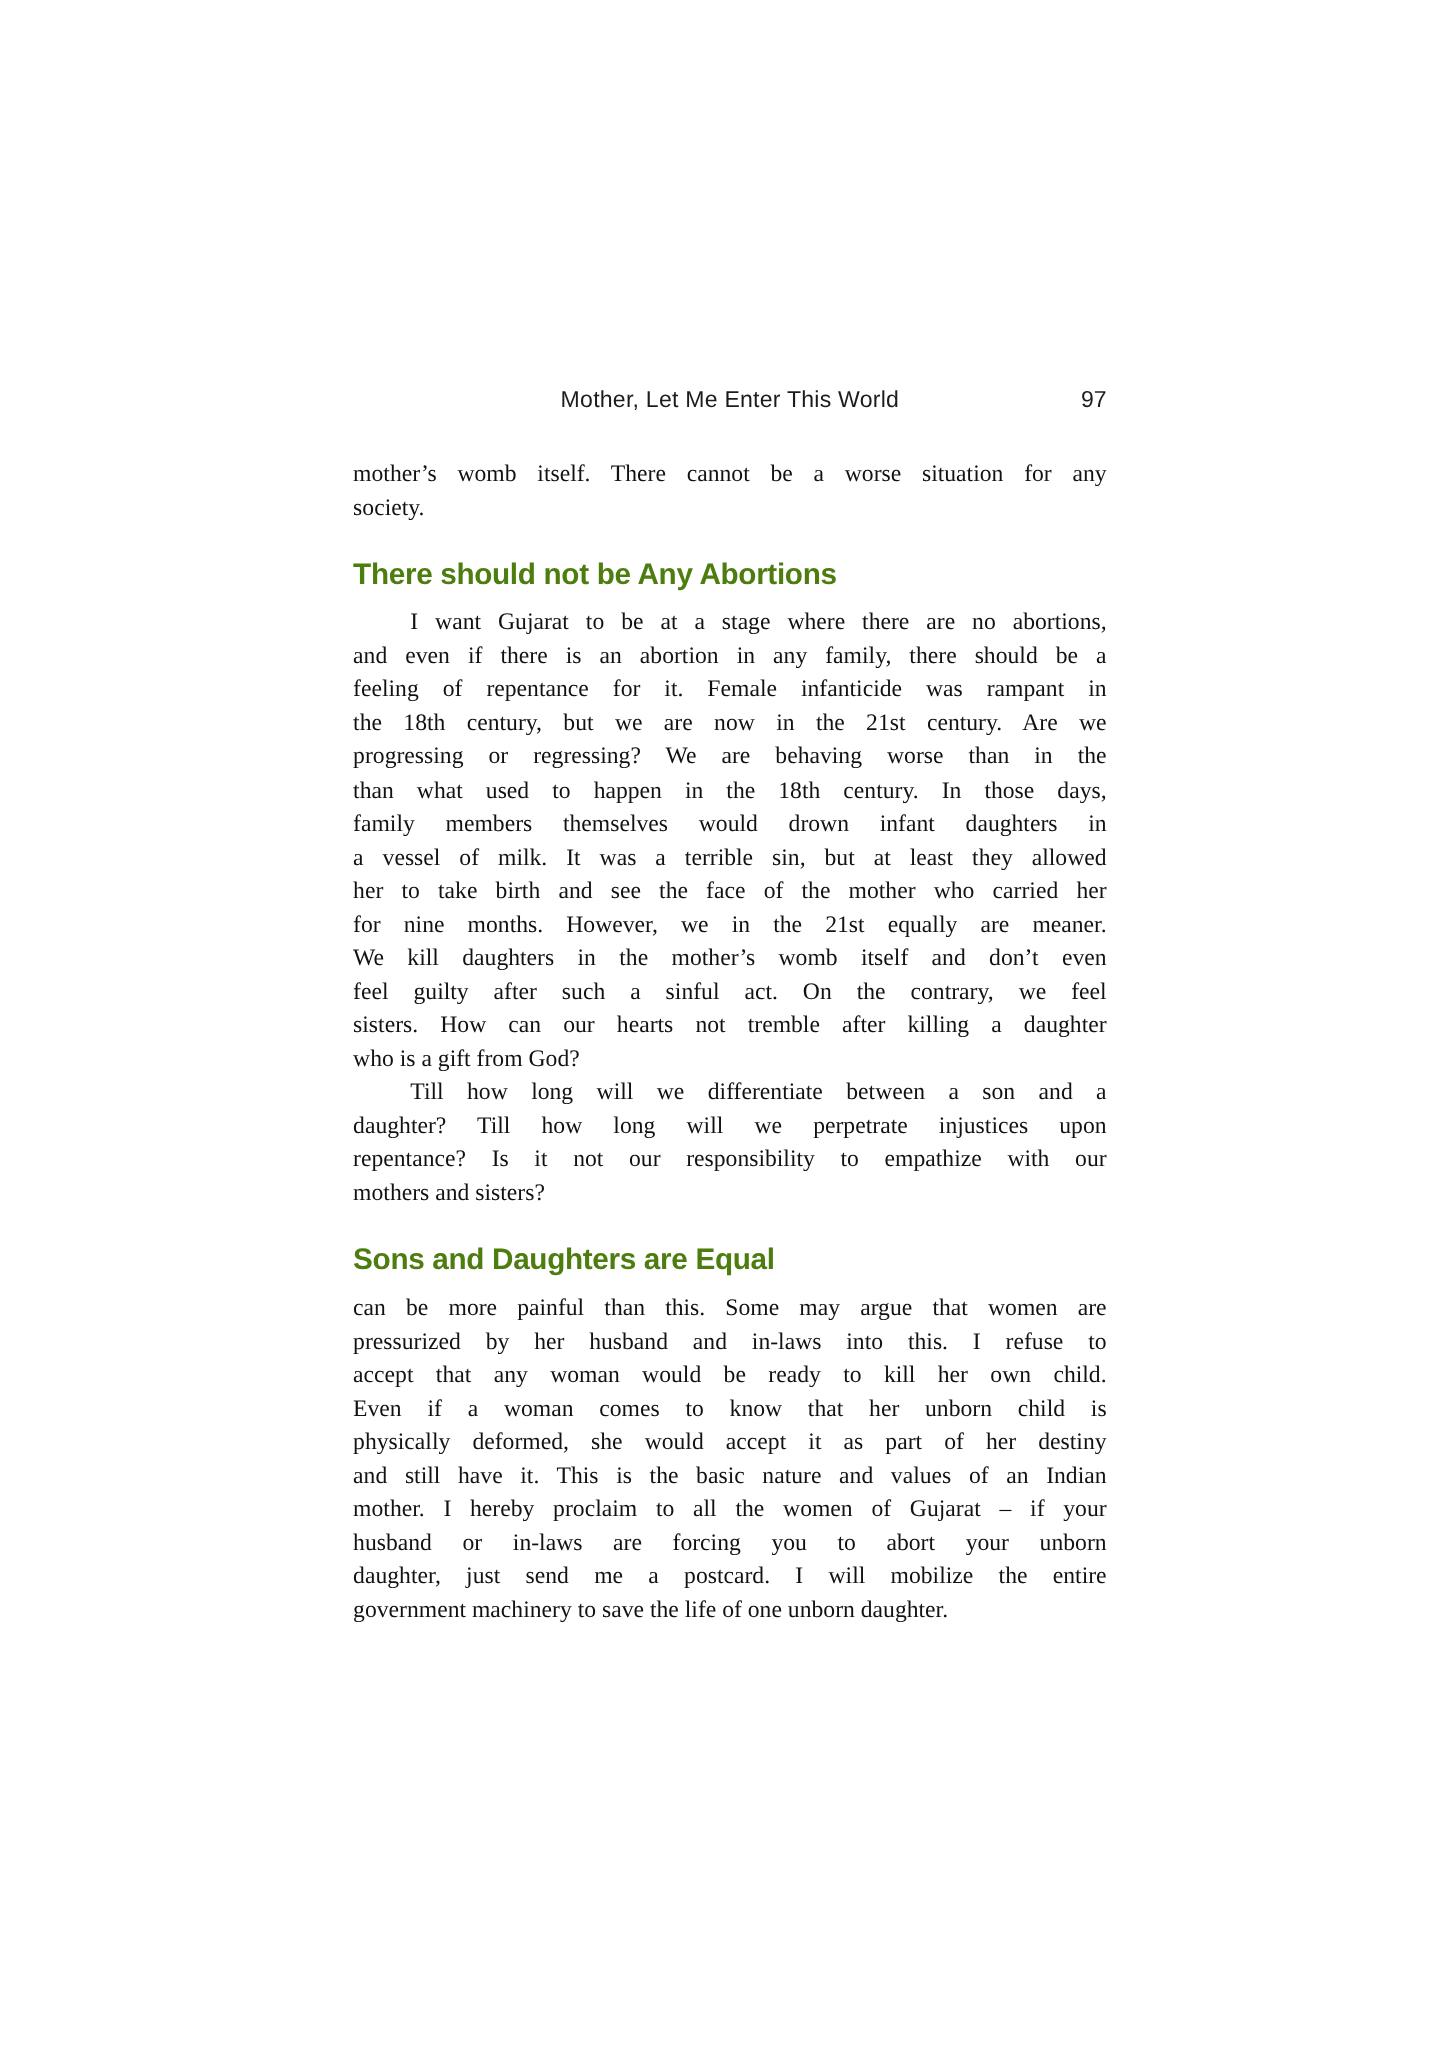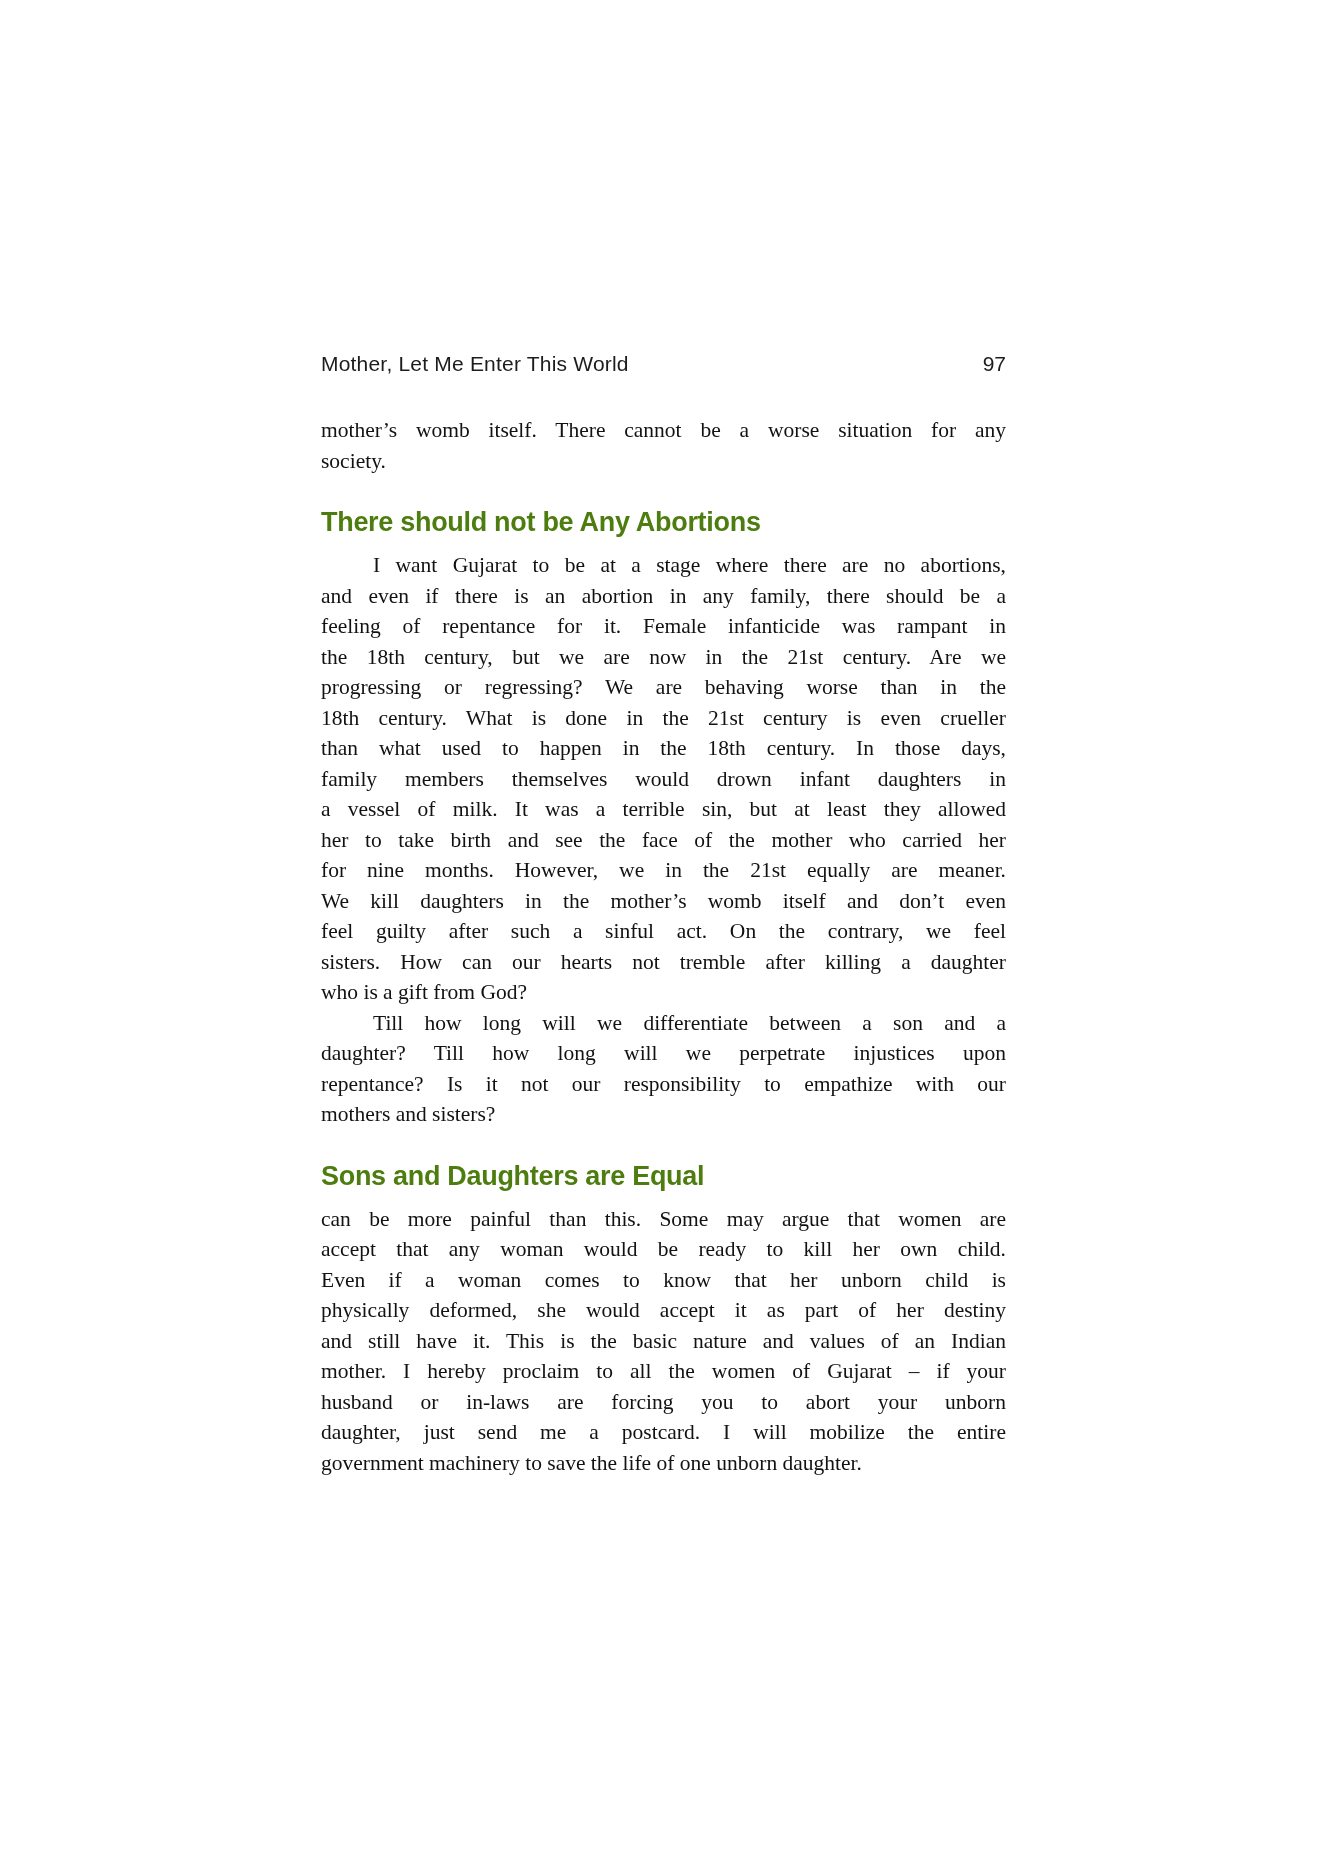--- a/index.html
+++ b/index.html
@@ -21,21 +21,21 @@
     width: 685px;
   }
   .running-header {
     position: relative;
     height: 27px;
     font-family: "Liberation Sans", sans-serif;
     font-size: 21px;
     color: #1c1c1c;
   }
   .running-title {
-    text-align: left;
+    text-align: center;
     letter-spacing: 0.2px;
   }
   .folio {
     position: absolute;
     right: 0px;
     top: 0;
   }
   .page-body {
     margin-top: 36px;
     font-family: "Liberation Serif", "DejaVu Serif", serif;
@@ -81,40 +81,40 @@
           <div class="line">mother’s womb itself. There cannot be a worse situation for any</div>
           <div class="line last">society.</div>
         </div>
         <h2 class="section-heading">There should not be Any Abortions</h2>
         <div class="paragraph">
           <div class="line indent">I want Gujarat to be at a stage where there are no abortions,</div>
           <div class="line">and even if there is an abortion in any family, there should be a</div>
           <div class="line">feeling of repentance for it. Female infanticide was rampant in</div>
           <div class="line">the 18th century, but we are now in the 21st century. Are we</div>
           <div class="line">progressing or regressing? We are behaving worse than in the</div>
-          <div class="line">18th century. What is done in the 21st century is even crueller</div>
           <div class="line">than what used to happen in the 18th century. In those days,</div>
           <div class="line">family members themselves would drown infant daughters in</div>
           <div class="line">a vessel of milk. It was a terrible sin, but at least they allowed</div>
           <div class="line">her to take birth and see the face of the mother who carried her</div>
           <div class="line">for nine months. However, we in the 21st equally are meaner.</div>
           <div class="line">We kill daughters in the mother’s womb itself and don’t even</div>
           <div class="line">feel guilty after such a sinful act. On the contrary, we feel</div>
           <div class="line">sisters. How can our hearts not tremble after killing a daughter</div>
           <div class="line last">who is a gift from God?</div>
         </div>
         <div class="paragraph">
           <div class="line indent">Till how long will we differentiate between a son and a</div>
           <div class="line">daughter? Till how long will we perpetrate injustices upon</div>
           <div class="line">repentance? Is it not our responsibility to empathize with our</div>
           <div class="line last">mothers and sisters?</div>
         </div>
         <h2 class="section-heading">Sons and Daughters are Equal</h2>
         <div class="paragraph">
           <div class="line">can be more painful than this. Some may argue that women are</div>
+          <div class="line">pressurized by her husband and in-laws into this. I refuse to</div>
           <div class="line">accept that any woman would be ready to kill her own child.</div>
           <div class="line">Even if a woman comes to know that her unborn child is</div>
           <div class="line">physically deformed, she would accept it as part of her destiny</div>
           <div class="line">and still have it. This is the basic nature and values of an Indian</div>
           <div class="line">mother. I hereby proclaim to all the women of Gujarat – if your</div>
           <div class="line">husband or in-laws are forcing you to abort your unborn</div>
           <div class="line">daughter, just send me a postcard. I will mobilize the entire</div>
           <div class="line last">government machinery to save the life of one unborn daughter.</div>
         </div>
       </div>

